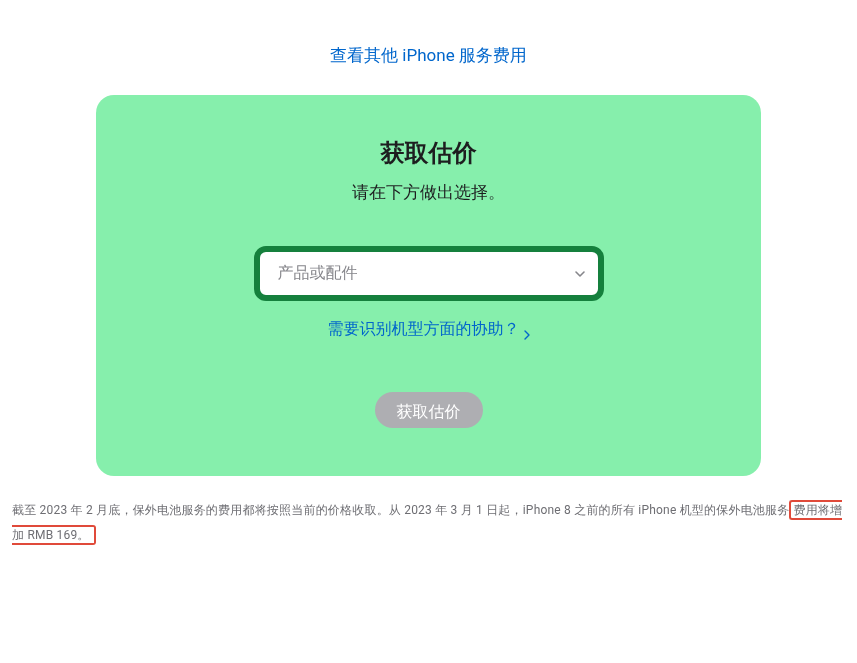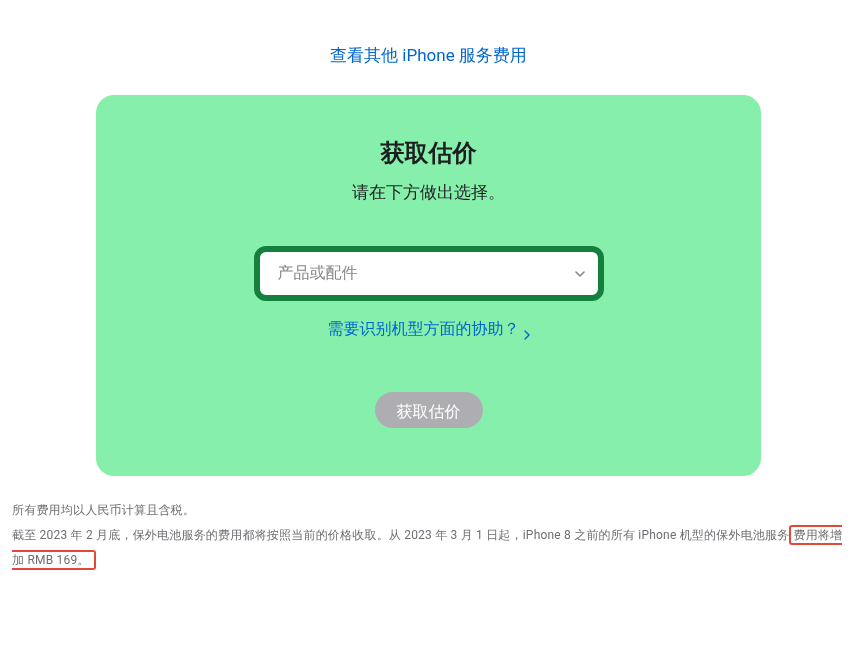--- a/index.html
+++ b/index.html
@@ -150,18 +150,17 @@
         <svg viewBox="0 0 6 10" width="6" height="10">
             <path d="M1 1 L5 5 L1 9" stroke="#0066cc" stroke-width="1.4" fill="none" stroke-linecap="round" stroke-linejoin="round"></path>
           </svg>
       </span>
     </a>
 
     <button class="submit-btn">获取估价</button>
   </div>
 
   <div class="footer-notes">
-    <p>所有费用均以人民币计算且含税。</p>
     <p>
       <span>截至 2023 年 2 月底，保外电池服务的费用都将按照当前的价格收取。从 2023 年 3 月 1 日起，iPhone 8 之前的所有 iPhone 机型的保外电池服务</span><span class="highlight-box">费用将增加 RMB 169。</span>
     </p>
   </div>
 </div>
 
 </body></html>

